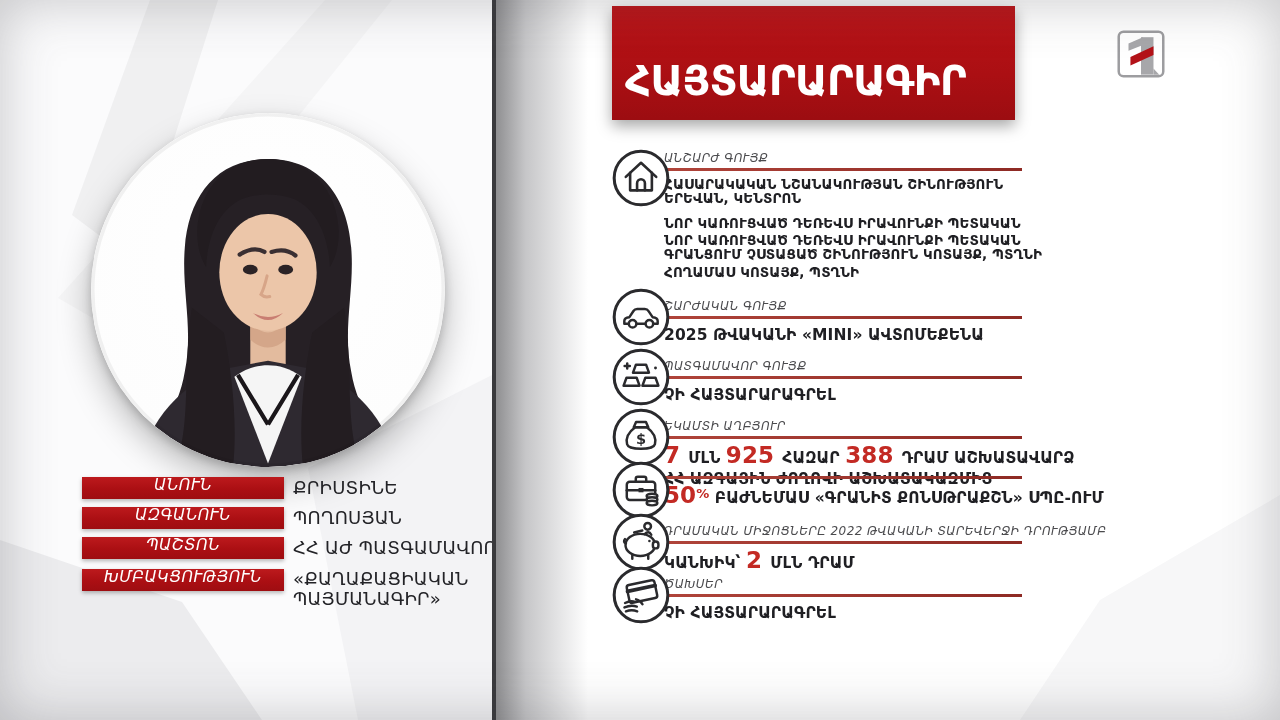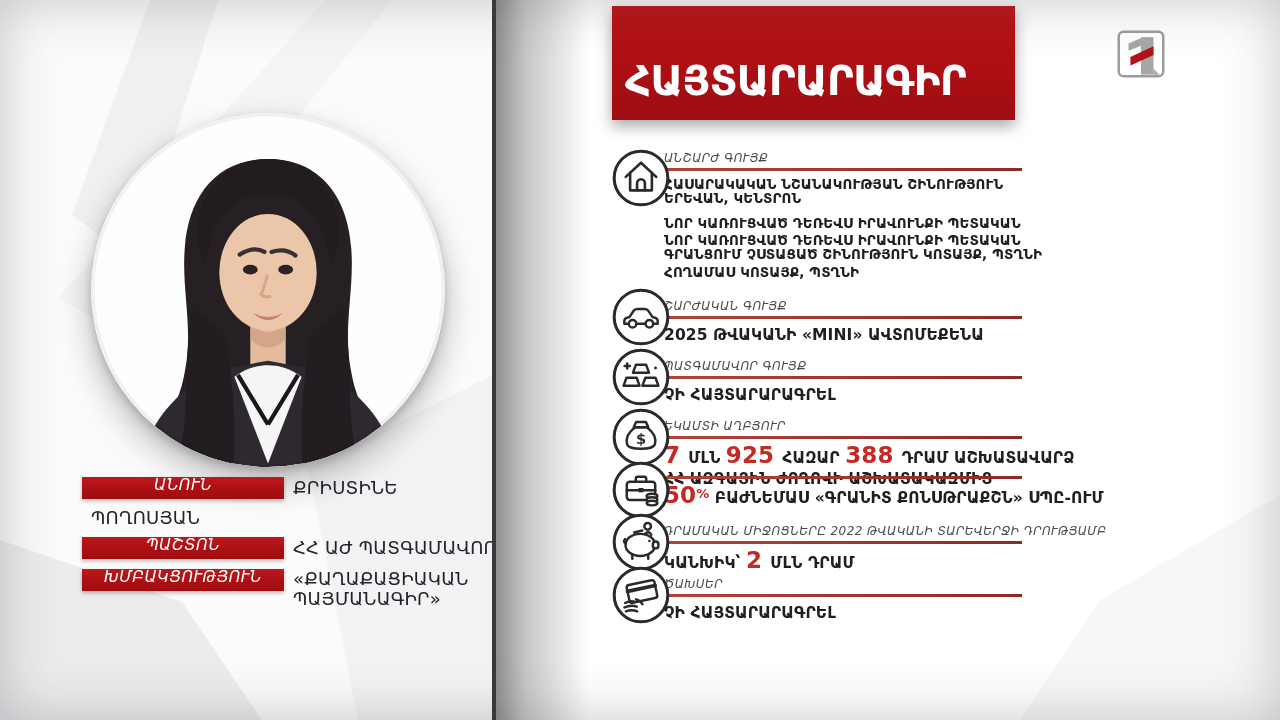--- a/index.html
+++ b/index.html
@@ -146,20 +146,23 @@
       </svg>
     </div>
 
     <div class="info-row" style="top:477px;">
       <div class="info-bar">
           <span>ԱՆՈՒՆ</span>
         </div>
       <div class="info-value">ՔՐԻՍՏԻՆԵ</div>
     </div>
     <div class="info-row" style="top:507px;">
+      <div class="info-bar">
+          <span>ԱԶԳԱՆՈՒՆ</span>
+        </div>
       <div class="info-value">ՊՈՂՈՍՅԱՆ</div>
     </div>
     <div class="info-row" style="top:569px;">
       <div class="info-bar">
           <span>ԽՄԲԱԿՑՈՒԹՅՈՒՆ</span>
         </div>
       <div class="info-value wrap">«ՔԱՂԱՔԱՑԻԱԿԱՆ ՊԱՅՄԱՆԱԳԻՐ»</div>
     </div>
     <div class="info-row" style="top:537px;">
       <div class="info-bar">

